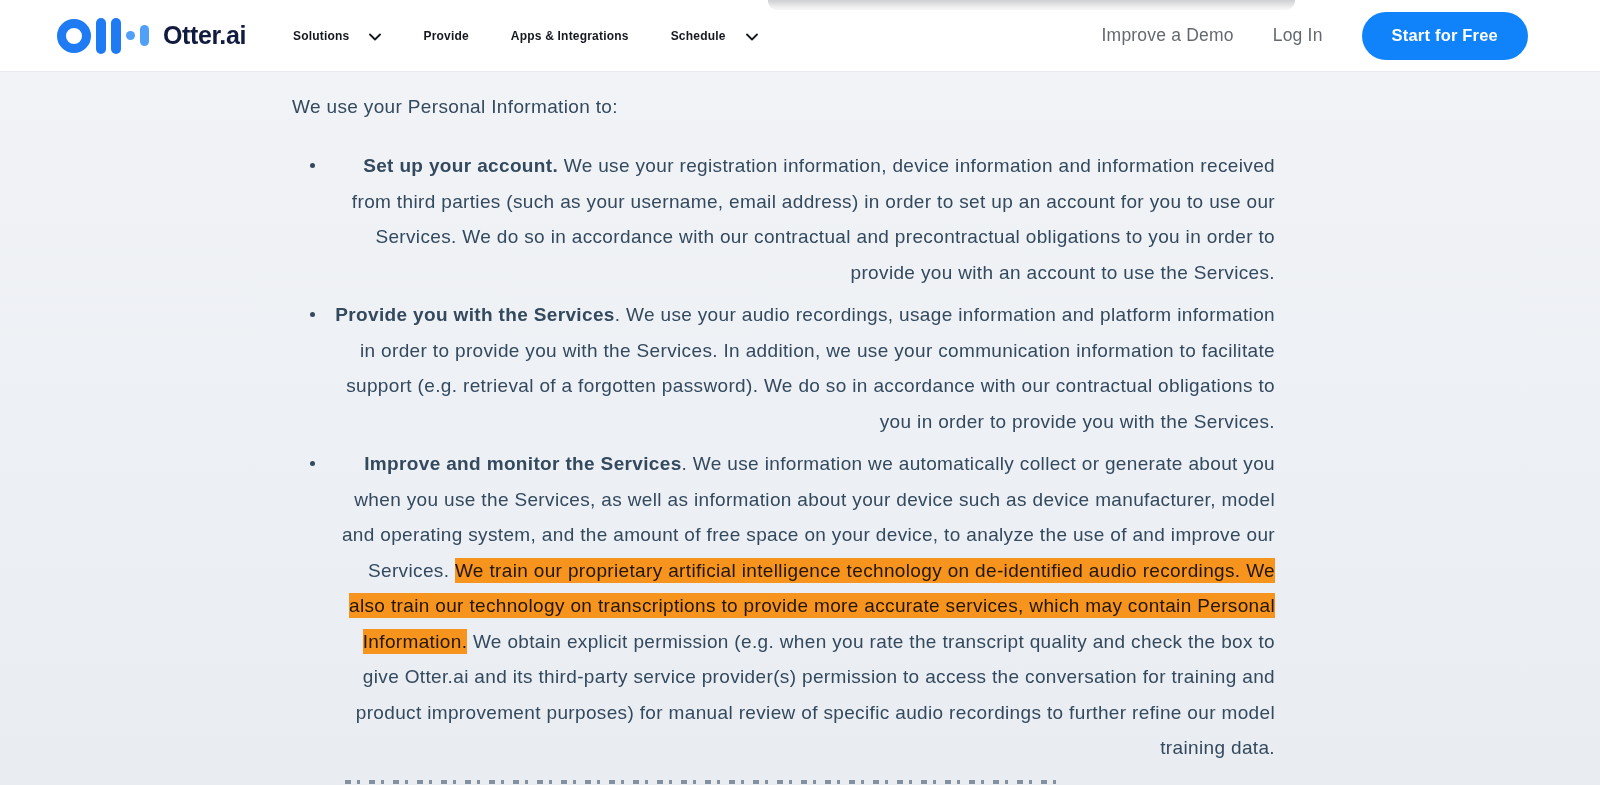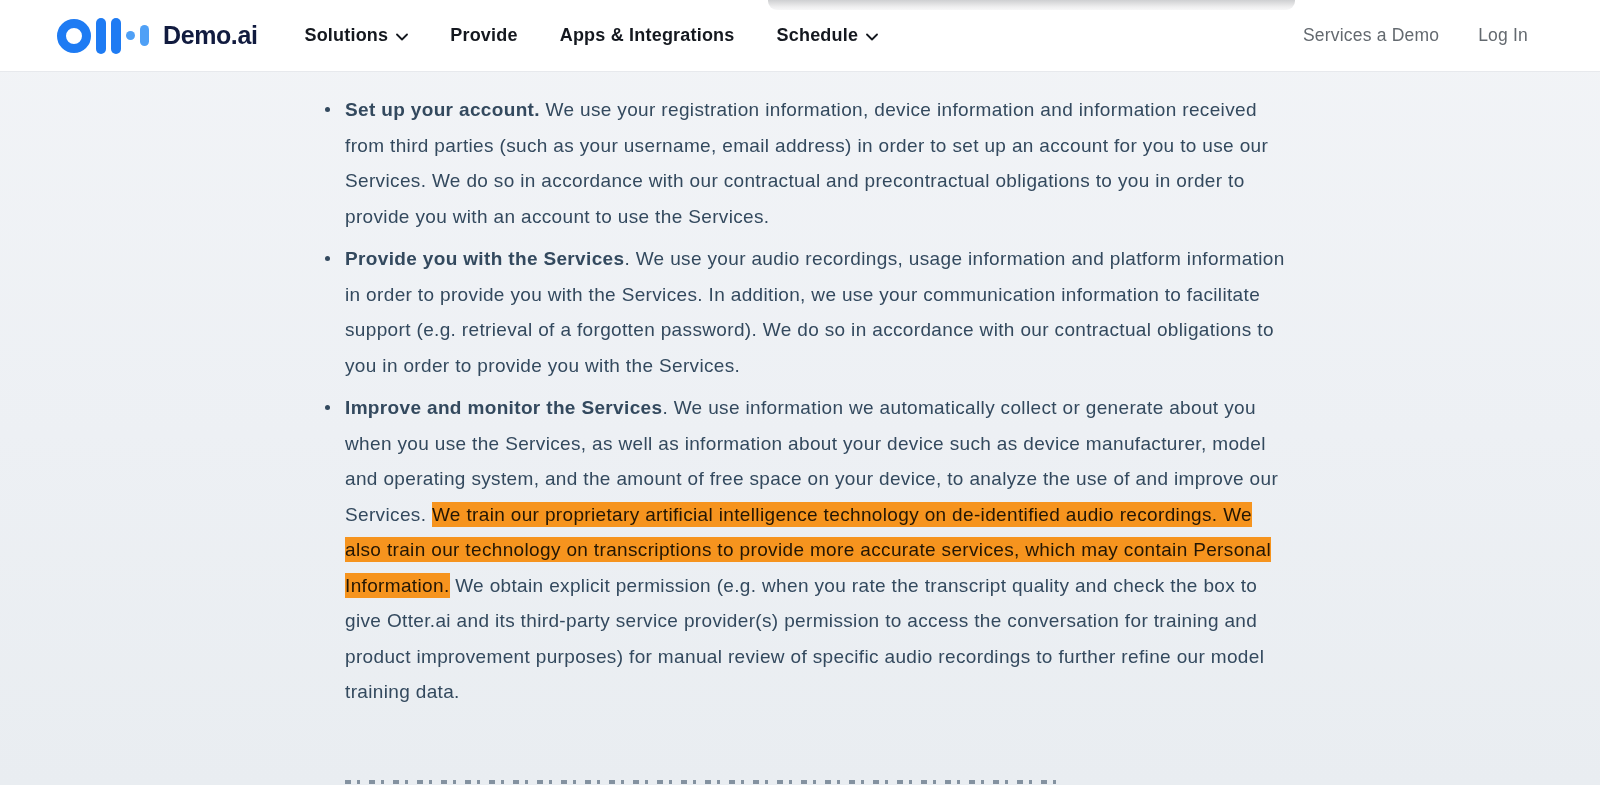--- a/index.html
+++ b/index.html
@@ -20,22 +20,22 @@
   .logo { display:flex; align-items:center; gap:14px; cursor:pointer; }
   .logomark { display:flex; align-items:center; gap:5px; height:38px; }
   .lm-ring { width:34px; height:34px; border-radius:50%; border:9px solid var(--logo-blue); }
   .lm-bar  { width:10px; height:36px; border-radius:6px; background:var(--logo-blue); }
   .lm-dot  { width:9px;  height:9px;  border-radius:50%; background:var(--logo-blue-light); }
   .lm-bar-sm { width:9px; height:21px; border-radius:5px; background:var(--logo-blue-light); }
   .wordmark { font-size:25px; font-weight:700; color:var(--logo-navy); letter-spacing:-0.4px; }
 
   .menu { display:flex; align-items:center; gap:42px; margin-left:47px; }
   .menu-item {
-    display:flex; align-items:center; gap:8px;
-    font-size:18px; font-weight:600; letter-spacing:.2px; color:var(--nav-text); cursor:pointer;
+    display:flex; align-items:center; gap:20px;
+    font-size:12px; font-weight:600; letter-spacing:.2px; color:var(--nav-text); cursor:pointer;
   }
   .chev { display:inline-flex; margin-top:2px; }
 
   .nav-right { margin-left:auto; display:flex; align-items:center; gap:39px; }
   .nav-link { font-size:17.5px; font-weight:400; letter-spacing:.2px; color:var(--nav-muted); cursor:pointer; }
   .cta-btn {
     height:48px; padding:0 30px; border:none; border-radius:24px;
     background:var(--accent-blue); color:#ffffff; font-family:inherit;
     font-size:16.5px; font-weight:600; letter-spacing:.2px; cursor:pointer;
     display:flex; align-items:center; justify-content:center;
@@ -50,21 +50,21 @@
 
   
   .doc {
     position:absolute; top:72px; left:0; width:1600px; height:713px;
     padding:20px 0 0 292px; color:var(--body-text);
   }
   .intro {
     font-size:19px; font-weight:400; letter-spacing:.35px; line-height:30px;
     margin-bottom:26px;
   }
-  ul.points { list-style:none; margin-left:53px; width:945px; }
+  ul.points { list-style:none; margin-left:38px; width:945px;text-align:right; }
   ul.points li {
     position:relative; font-size:19px; letter-spacing:.35px; line-height:35.5px;
     margin-bottom:7px;
   }
   ul.points li::before {
     content:""; position:absolute; left:-20px; top:15px;
     width:5px; height:5px; border-radius:50%; background:var(--body-text);
   }
   .lead { font-weight:700; }
   .hl {
@@ -90,21 +90,21 @@
 
   <header class="nav">
     <div class="logo">
       <span class="logomark">
         <span class="lm-ring"></span>
         <span class="lm-bar"></span>
         <span class="lm-bar"></span>
         <span class="lm-dot"></span>
         <span class="lm-bar-sm"></span>
       </span>
-      <span class="wordmark">Demo.ai</span>
+      <span class="wordmark">Otter.ai</span>
     </div>
 
     <nav class="menu">
       <div class="menu-item">
         <span>Solutions</span>
         <span class="chev">
           <svg width="12" height="8" viewBox="0 0 12 8">
               <polyline points="1,1.5 6,6.5 11,1.5" fill="none" stroke="#14181F" stroke-width="1.8" stroke-linecap="round" stroke-linejoin="round"></polyline>
             </svg>
         </span>
@@ -119,28 +119,30 @@
         <span>Schedule</span>
         <span class="chev">
           <svg width="12" height="8" viewBox="0 0 12 8">
               <polyline points="1,1.5 6,6.5 11,1.5" fill="none" stroke="#14181F" stroke-width="1.8" stroke-linecap="round" stroke-linejoin="round"></polyline>
             </svg>
         </span>
       </div>
     </nav>
 
     <div class="nav-right">
-      <span class="nav-link">Services a Demo</span>
+      <span class="nav-link">Improve a Demo</span>
       <span class="nav-link">Log In</span>
+      <button class="cta-btn">Start for Free</button>
     </div>
   </header>
 
   <div class="overlay-sliver"></div>
 
   <main class="doc">
+    <p class="intro">We use your Personal Information to:</p>
 
     <ul class="points">
       <li>
         <span class="lead">Set up your account.</span><span> We use your registration information, device information and information received from third parties (such as your username, email address) in order to set up an account for you to use our Services. We do so in accordance with our contractual and precontractual obligations to you in order to provide you with an account to use the Services.</span><span></span>
       </li>
       <li>
         <span class="lead">Provide you with the Services</span><span>. We use your audio recordings, usage information and platform information in order to provide you with the Services. In addition, we use your communication information to facilitate support (e.g. retrieval of a forgotten password). We do so in accordance with our contractual obligations to you in order to provide you with the Services.</span><span></span>
       </li>
       <li>
         <span class="lead">Improve and monitor the Services</span><span>. We use information we automatically collect or generate about you when you use the Services, as well as information about your device such as device manufacturer, model and operating system, and the amount of free space on your device, to analyze the use of and improve our Services. </span><span class="hl">We train our proprietary artificial intelligence technology on de-identified audio recordings. We also train our technology on transcriptions to provide more accurate services, which may contain Personal Information.</span><span> We obtain explicit permission (e.g. when you rate the transcript quality and check the box to give Otter.ai and its third-party service provider(s) permission to access the conversation for training and product improvement purposes)  for manual review of specific audio recordings to further refine our model training data.</span>

